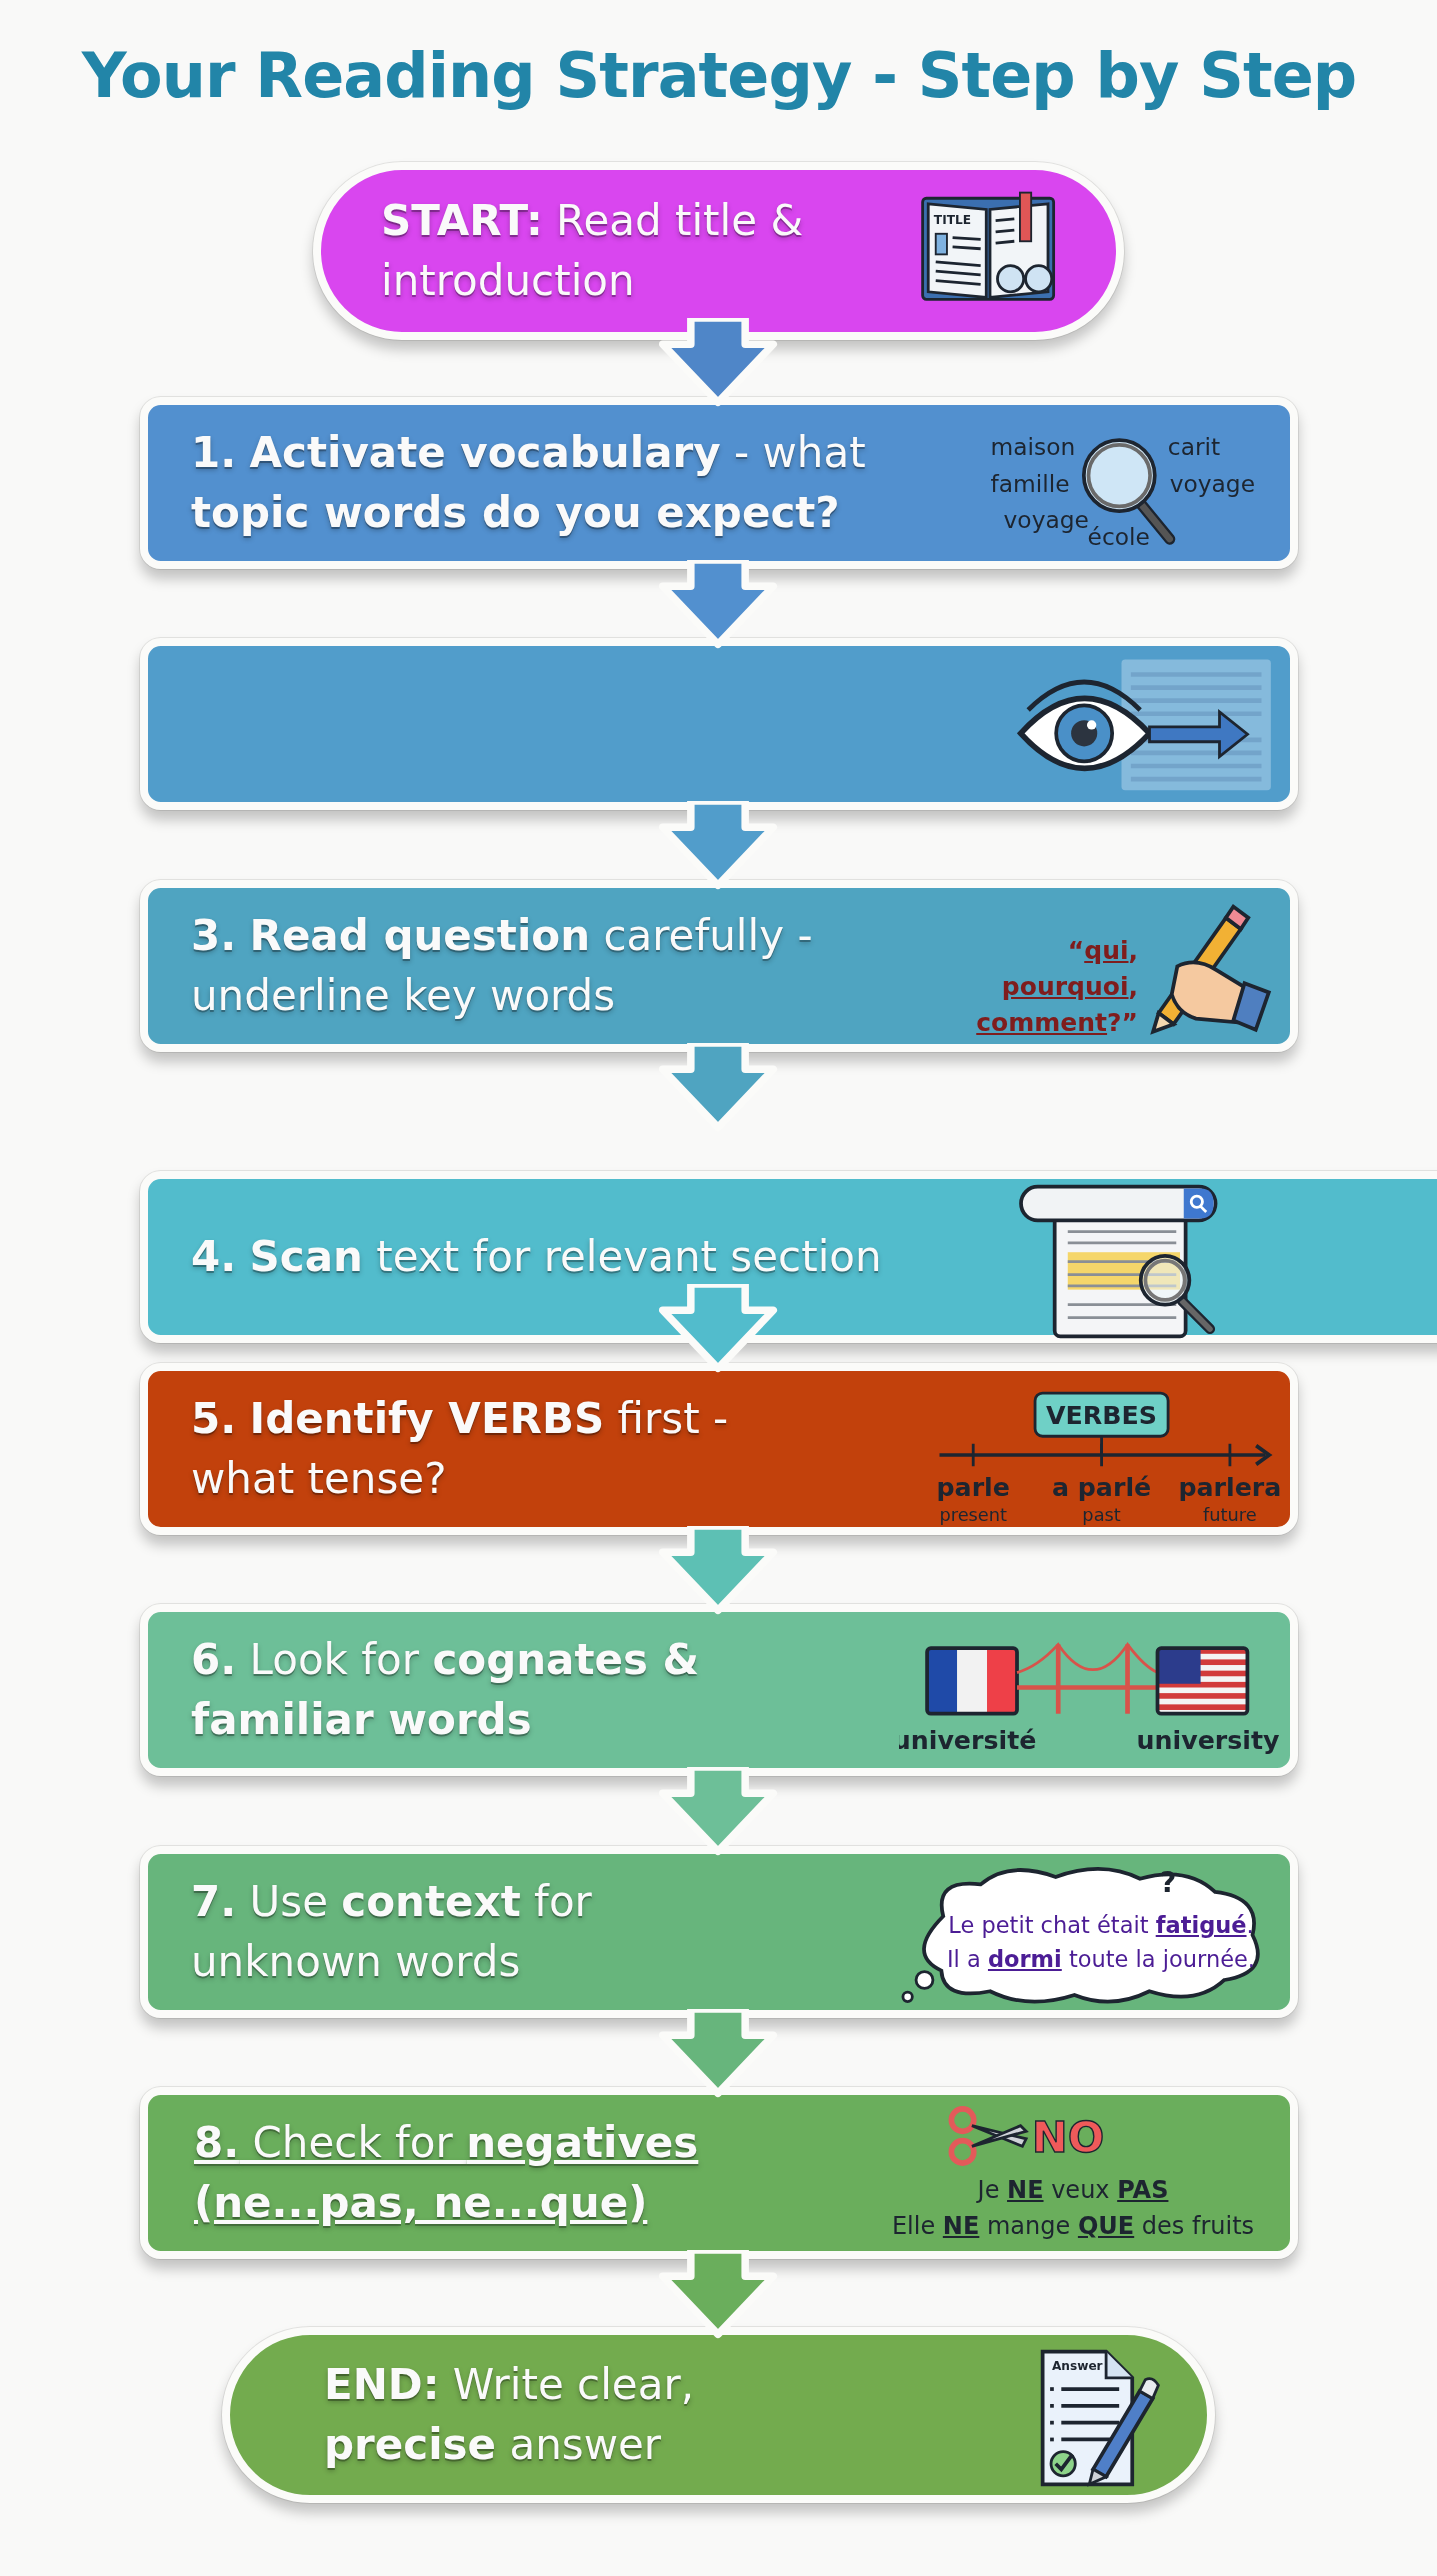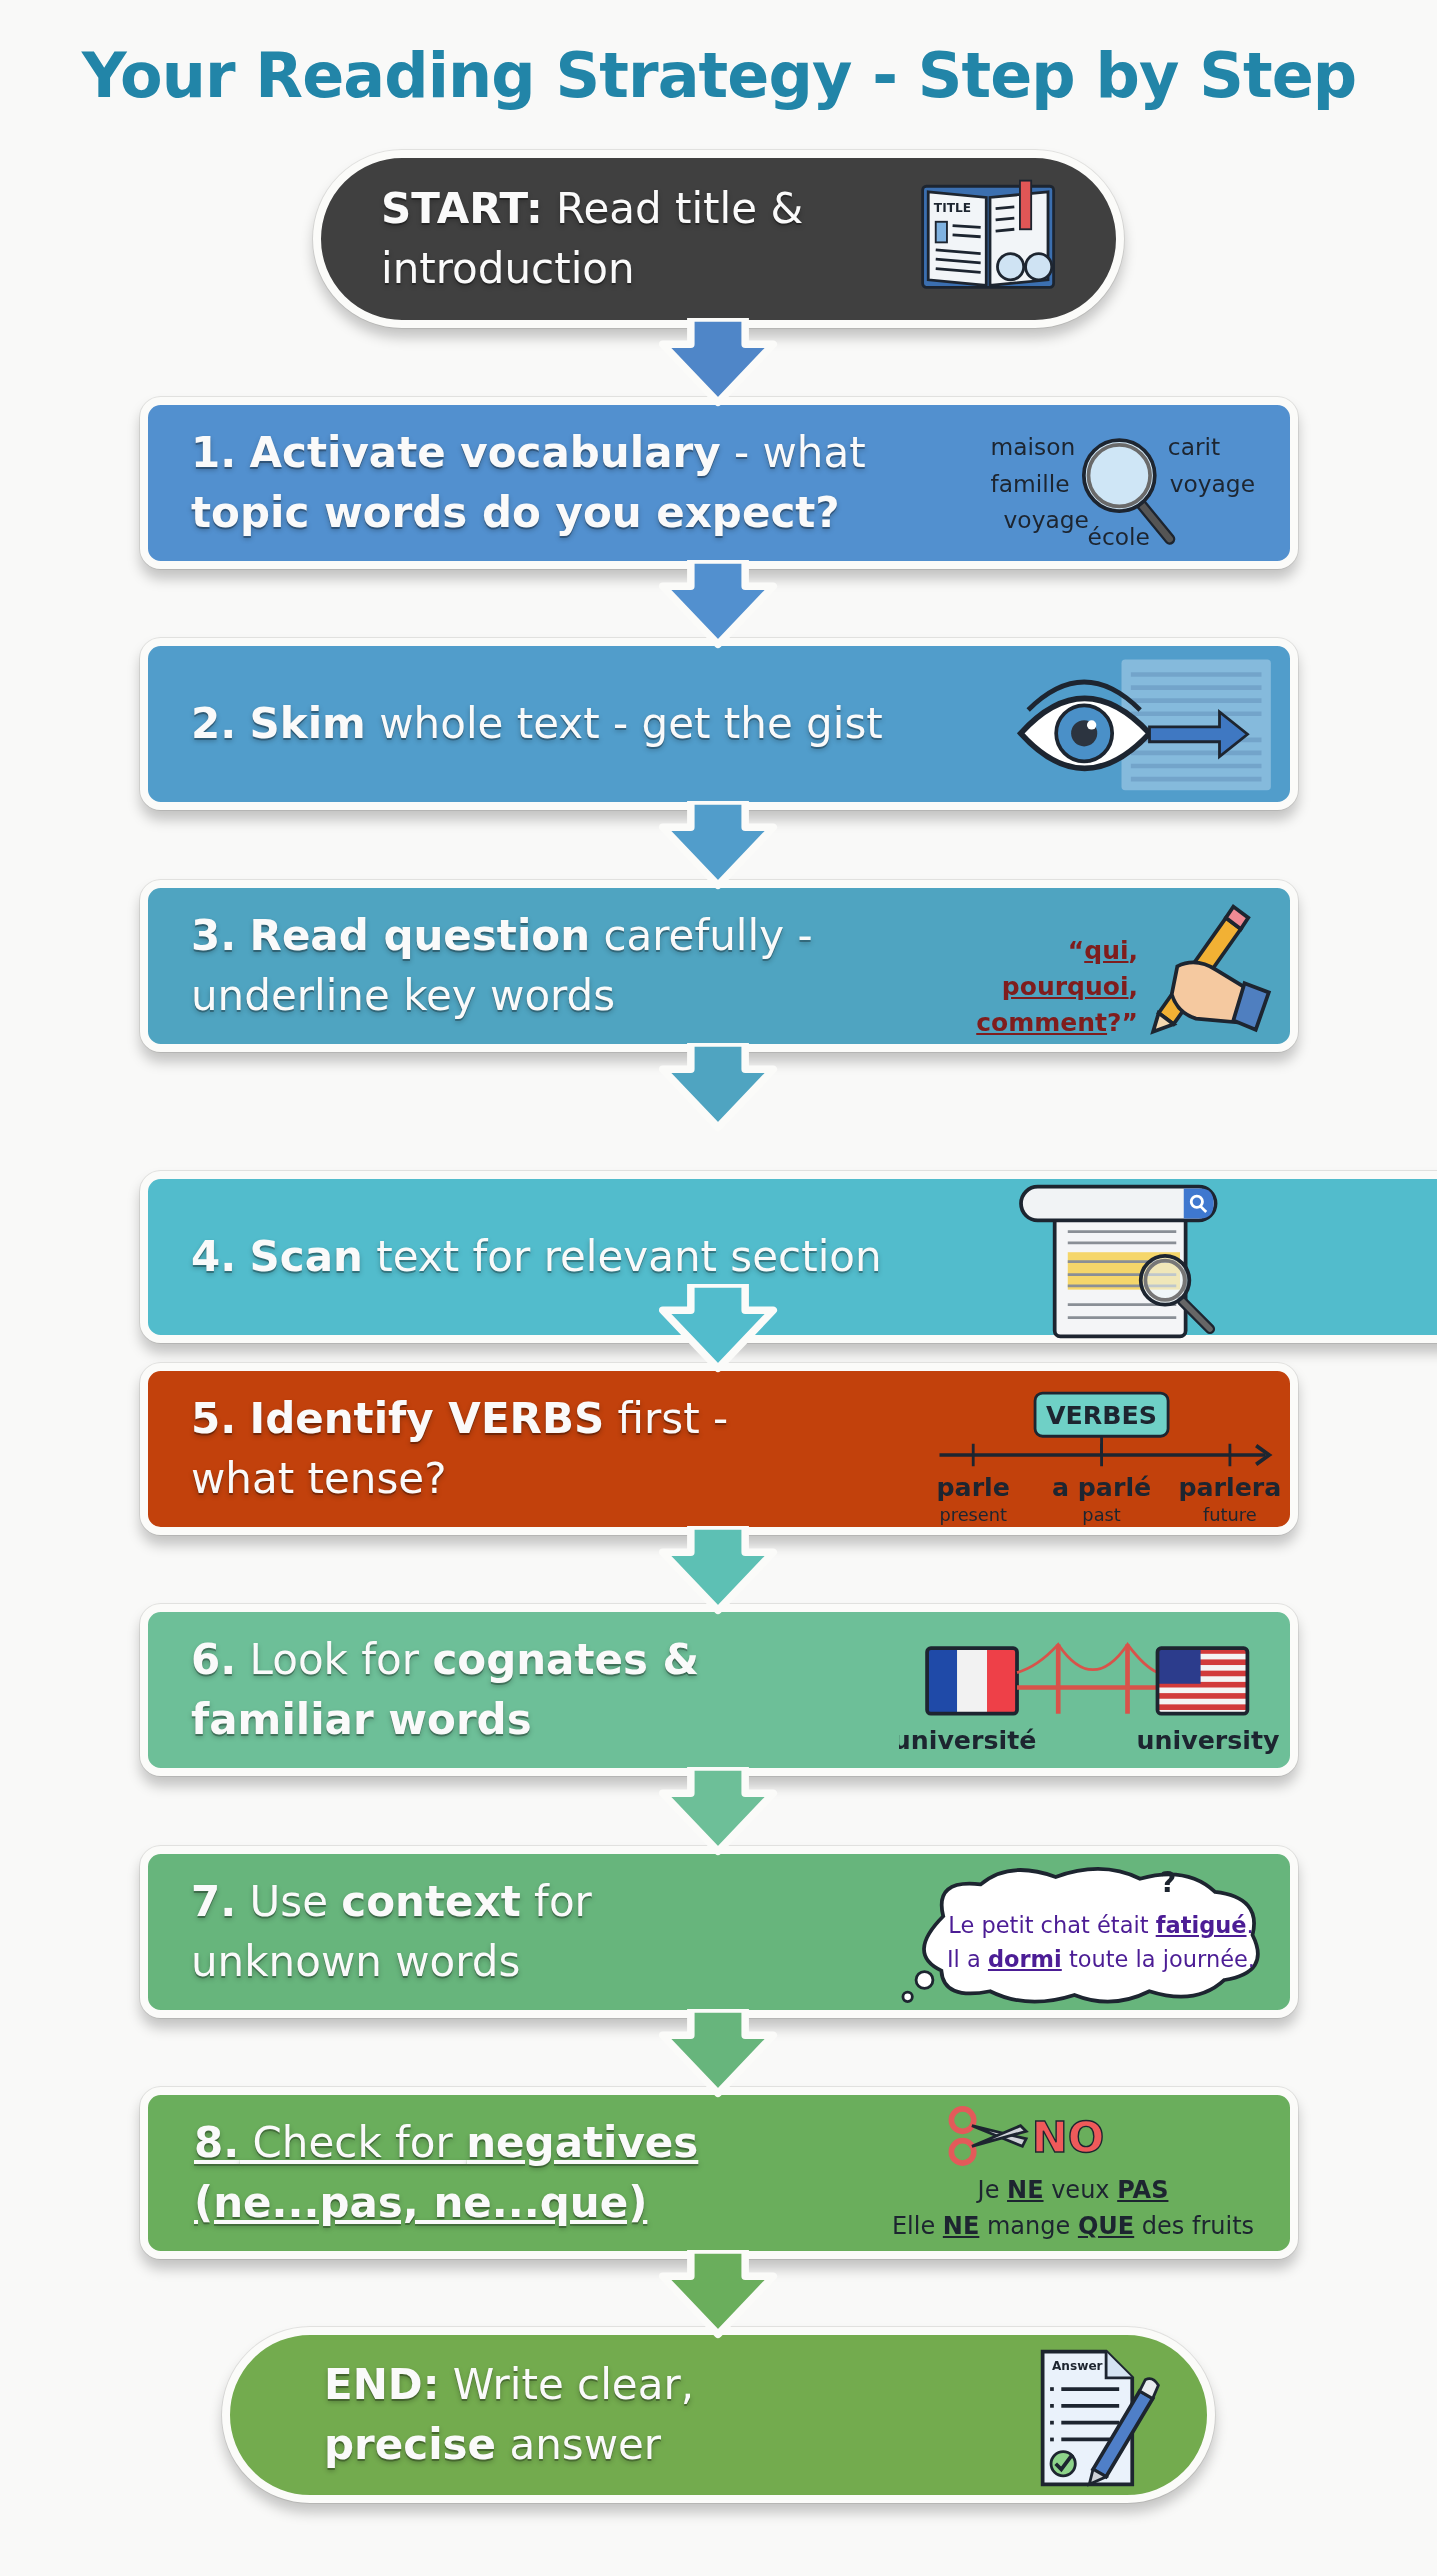--- a/index.html
+++ b/index.html
@@ -32,21 +32,21 @@
   .pill .text { left:60px; }
   .illus { position:absolute; }
   .arrow { position:absolute; width:122px; z-index:5; }
   .lbl { font-family:"DejaVu Sans", sans-serif; fill:#1d2530; }
 </style>
 </head>
 <body>
 
 <div class="title">Your Reading Strategy - Step by Step</div>
 
-<div class="node pill" style="left:313px; top:150px; width:811px; height:178px; background:#404040;">
+<div class="node pill" style="left:313px; top:162px; width:811px; height:178px; background:#d946ef;">
   <div class="text" style="left:60px;">
     <div><b>START:</b><span> Read title &amp;</span></div>
     <div>introduction</div>
   </div>
   <svg class="illus" style="left:594px; top:17px;" width="150" height="131" viewBox="0 0 160 140">
     <rect x="8" y="12" width="140" height="108" rx="4" fill="#3b6fb0" stroke="#1d2530" stroke-width="3"></rect>
     <path d="M14 18 L76 24 L76 118 L14 112 Z" fill="#f2f5f8" stroke="#1d2530" stroke-width="3"></path>
     <path d="M142 18 L80 24 L80 118 L142 112 Z" fill="#f2f5f8" stroke="#1d2530" stroke-width="3"></path>
     <rect x="112" y="6" width="12" height="52" fill="#e05656" stroke="#1d2530" stroke-width="2"></rect>
     <text x="20" y="40" font-size="13" font-weight="bold" class="lbl">TITLE</text>
@@ -88,23 +88,20 @@
     <circle cx="138" cy="66" r="38" fill="#cfe6f6" stroke="#1d2530" stroke-width="4"></circle>
     <circle cx="138" cy="66" r="33" fill="none" stroke="#6a6a6a" stroke-width="4"></circle>
   </svg>
 </div>
 
 <svg class="arrow" style="left:657px; top:560px;" height="89" viewBox="0 0 130 95">
   <path d="M36 0 L36 28 L6 28 L65 90 L124 28 L94 28 L94 0 Z" fill="#5290cf" stroke="#fbfbf9" stroke-width="8" stroke-linejoin="round"></path>
 </svg>
 
 <div class="node box" style="left:140px; top:638px; width:1158px; height:172px; background:#519dcb;">
-  <div class="text" style="left:43px;">
-    <div><b>2.</b> <b>Skim</b><span> whole text - get the gist</span></div>
-  </div>
   <svg class="illus" style="left:861px; top:7.5px;" width="281" height="140" viewBox="0 0 300 150">
     <g fill="#9ec5e2" opacity="0.85">
       <rect x="120" y="6" width="160" height="140" rx="4" fill="#b8d6ec" opacity="0.6"></rect>
     </g>
     <g stroke="#6f9fc6" stroke-width="5" opacity="0.8">
       <line x1="130" y1="22" x2="270" y2="22"></line>
         <line x1="130" y1="36" x2="270" y2="36"></line>
       <line x1="130" y1="50" x2="270" y2="50"></line>
         <line x1="130" y1="64" x2="270" y2="64"></line>
       <line x1="130" y1="92" x2="270" y2="92"></line>

